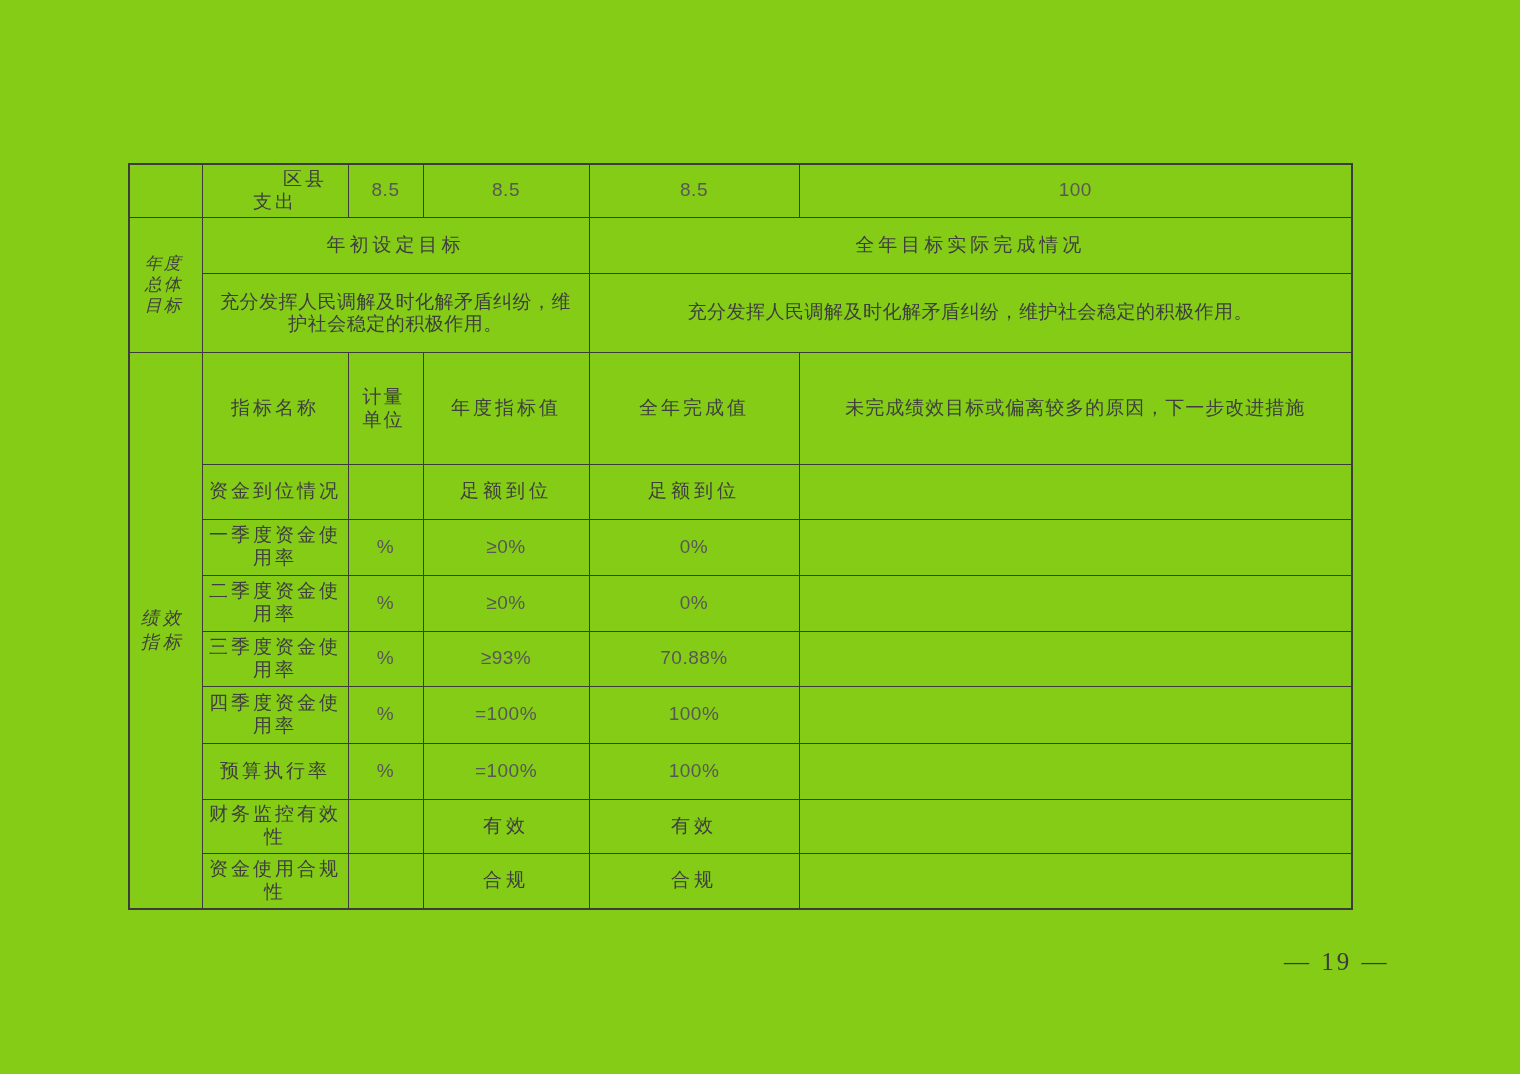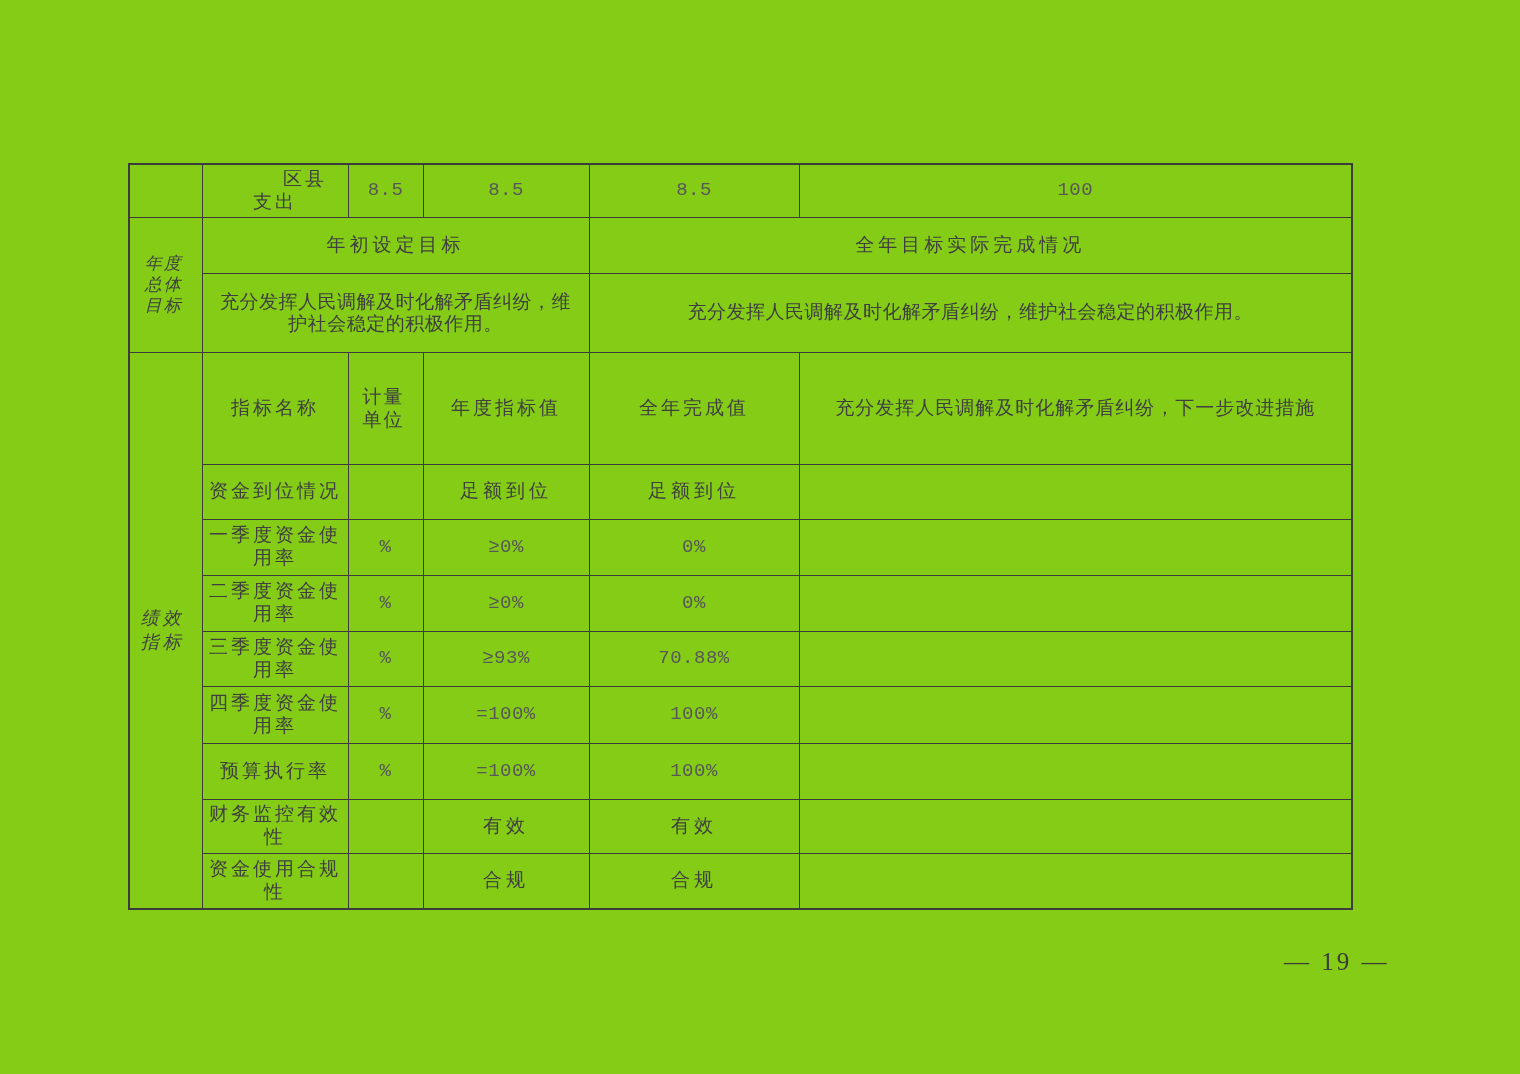--- a/index.html
+++ b/index.html
@@ -56,21 +56,21 @@
   td.b1 {
     text-align: left;
     vertical-align: top;
     padding: 4px 0 0 9px;
     font-size: 19px;
     line-height: 19px;
     letter-spacing: 3px;
   }
   td.b1 .ind { margin-left: 60px; }
   td.num {
-    font-family: Liberation Mono, monospace;
+    font-family: Liberation Sans, sans-serif;
     font-size: 20px;
     color: #585858;
     letter-spacing: 0.5px;
   }
   td.v100 {
     vertical-align: bottom;
     padding-bottom: 4px;
     padding-right: 48px;
   }
 
@@ -186,21 +186,21 @@
     <tr class="r4">
       <td rowspan="9" class="side">
         <div class="side2inner">绩效指标</div>
       </td>
       <td class="hdr">指标名称</td>
       <td class="hdr">
         <div class="unitinner">计量单位</div>
       </td>
       <td class="hdr">年度指标值</td>
       <td class="hdr">全年完成值</td>
-      <td class="hdr reasonhdr">充分发挥人民调解及时化解矛盾纠纷，下一步改进措施</td>
+      <td class="hdr reasonhdr">未完成绩效目标或偏离较多的原因，下一步改进措施</td>
     </tr>
 
     <tr class="r5">
       <td class="lbl">资金到位情况</td>
       <td class="num"></td>
       <td class="cjkval">足额到位</td>
       <td class="cjkval">足额到位</td>
       <td></td>
     </tr>
     <tr class="r6">

